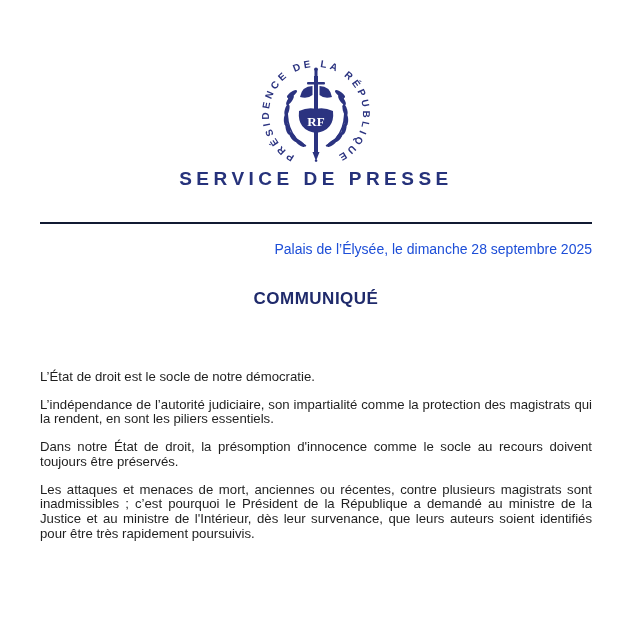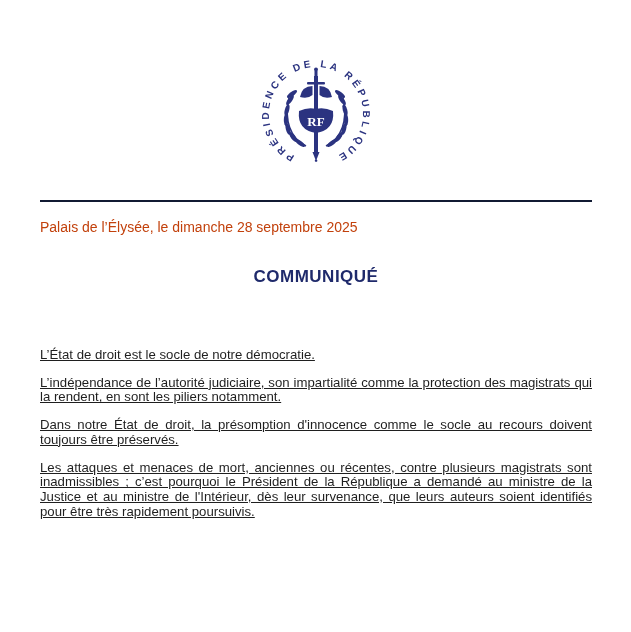--- a/index.html
+++ b/index.html
@@ -41,40 +41,39 @@
     letter-spacing: 4.5px;
     line-height: 22px;
   }
   .rule {
     border: none;
     border-top: 2px solid #111a33;
     margin: 32px 0 0 0;
   }
   .dateline {
     margin-top: 16px;
-    text-align: left;
-    color: #c2410c;
+    text-align: right;
+    color: #1d4ed8;
     font-size: 14px;
     line-height: 18px;
   }
   .doc-title {
     margin: 31px 0 16px 0;
     text-align: center;
     color: #1f2a6b;
     font-size: 17px;
     font-weight: 700;
     letter-spacing: 0.5px;
     line-height: 20px;
   }
   .body-text {
     margin-top: 61px;
     color: #1f1f1f;
     font-size: 13.2px;
     line-height: 14.7px;
-    text-decoration: underline;
   }
   .body-text p {
     margin: 0 0 13px 0;
     text-align: justify;
   }
 </style>
 </head>
 <body>
 
 <div class="page">
@@ -125,27 +124,28 @@
           <ellipse rx="6" ry="2.2" transform="translate(-24,-22) rotate(-35)"></ellipse>
         </g>
 
         <path d="M -17,-5 Q -19,14 0,17 Q 19,14 17,-5 Q 8,-9 0,-7 Q -8,-9 -17,-5 Z"></path>
 
         <text class="seal-monogram" x="0" y="10" text-anchor="middle">RF</text>
       </g>
     </svg>
   </div>
 
+  <h1 class="service-title">SERVICE DE PRESSE</h1>
 
   <hr class="rule">
 
   <div class="dateline">Palais de l’Élysée, le dimanche 28 septembre 2025</div>
 
   <h2 class="doc-title">COMMUNIQUÉ</h2>
 
   <div class="body-text">
     <p>L’État de droit est le socle de notre démocratie.</p>
-    <p>L’indépendance de l’autorité judiciaire, son impartialité comme la protection des magistrats qui la rendent, en sont les piliers notamment.</p>
+    <p>L’indépendance de l’autorité judiciaire, son impartialité comme la protection des magistrats qui la rendent, en sont les piliers essentiels.</p>
     <p>Dans notre État de droit, la présomption d'innocence comme le socle au recours doivent toujours être préservés.</p>
     <p>Les attaques et menaces de mort, anciennes ou récentes, contre plusieurs magistrats sont inadmissibles ; c’est pourquoi le Président de la République a demandé au ministre de la Justice et au ministre de l'Intérieur, dès leur survenance, que leurs auteurs soient identifiés pour être très rapidement poursuivis.</p>
   </div>
 
 </div>
 
 </body></html>

